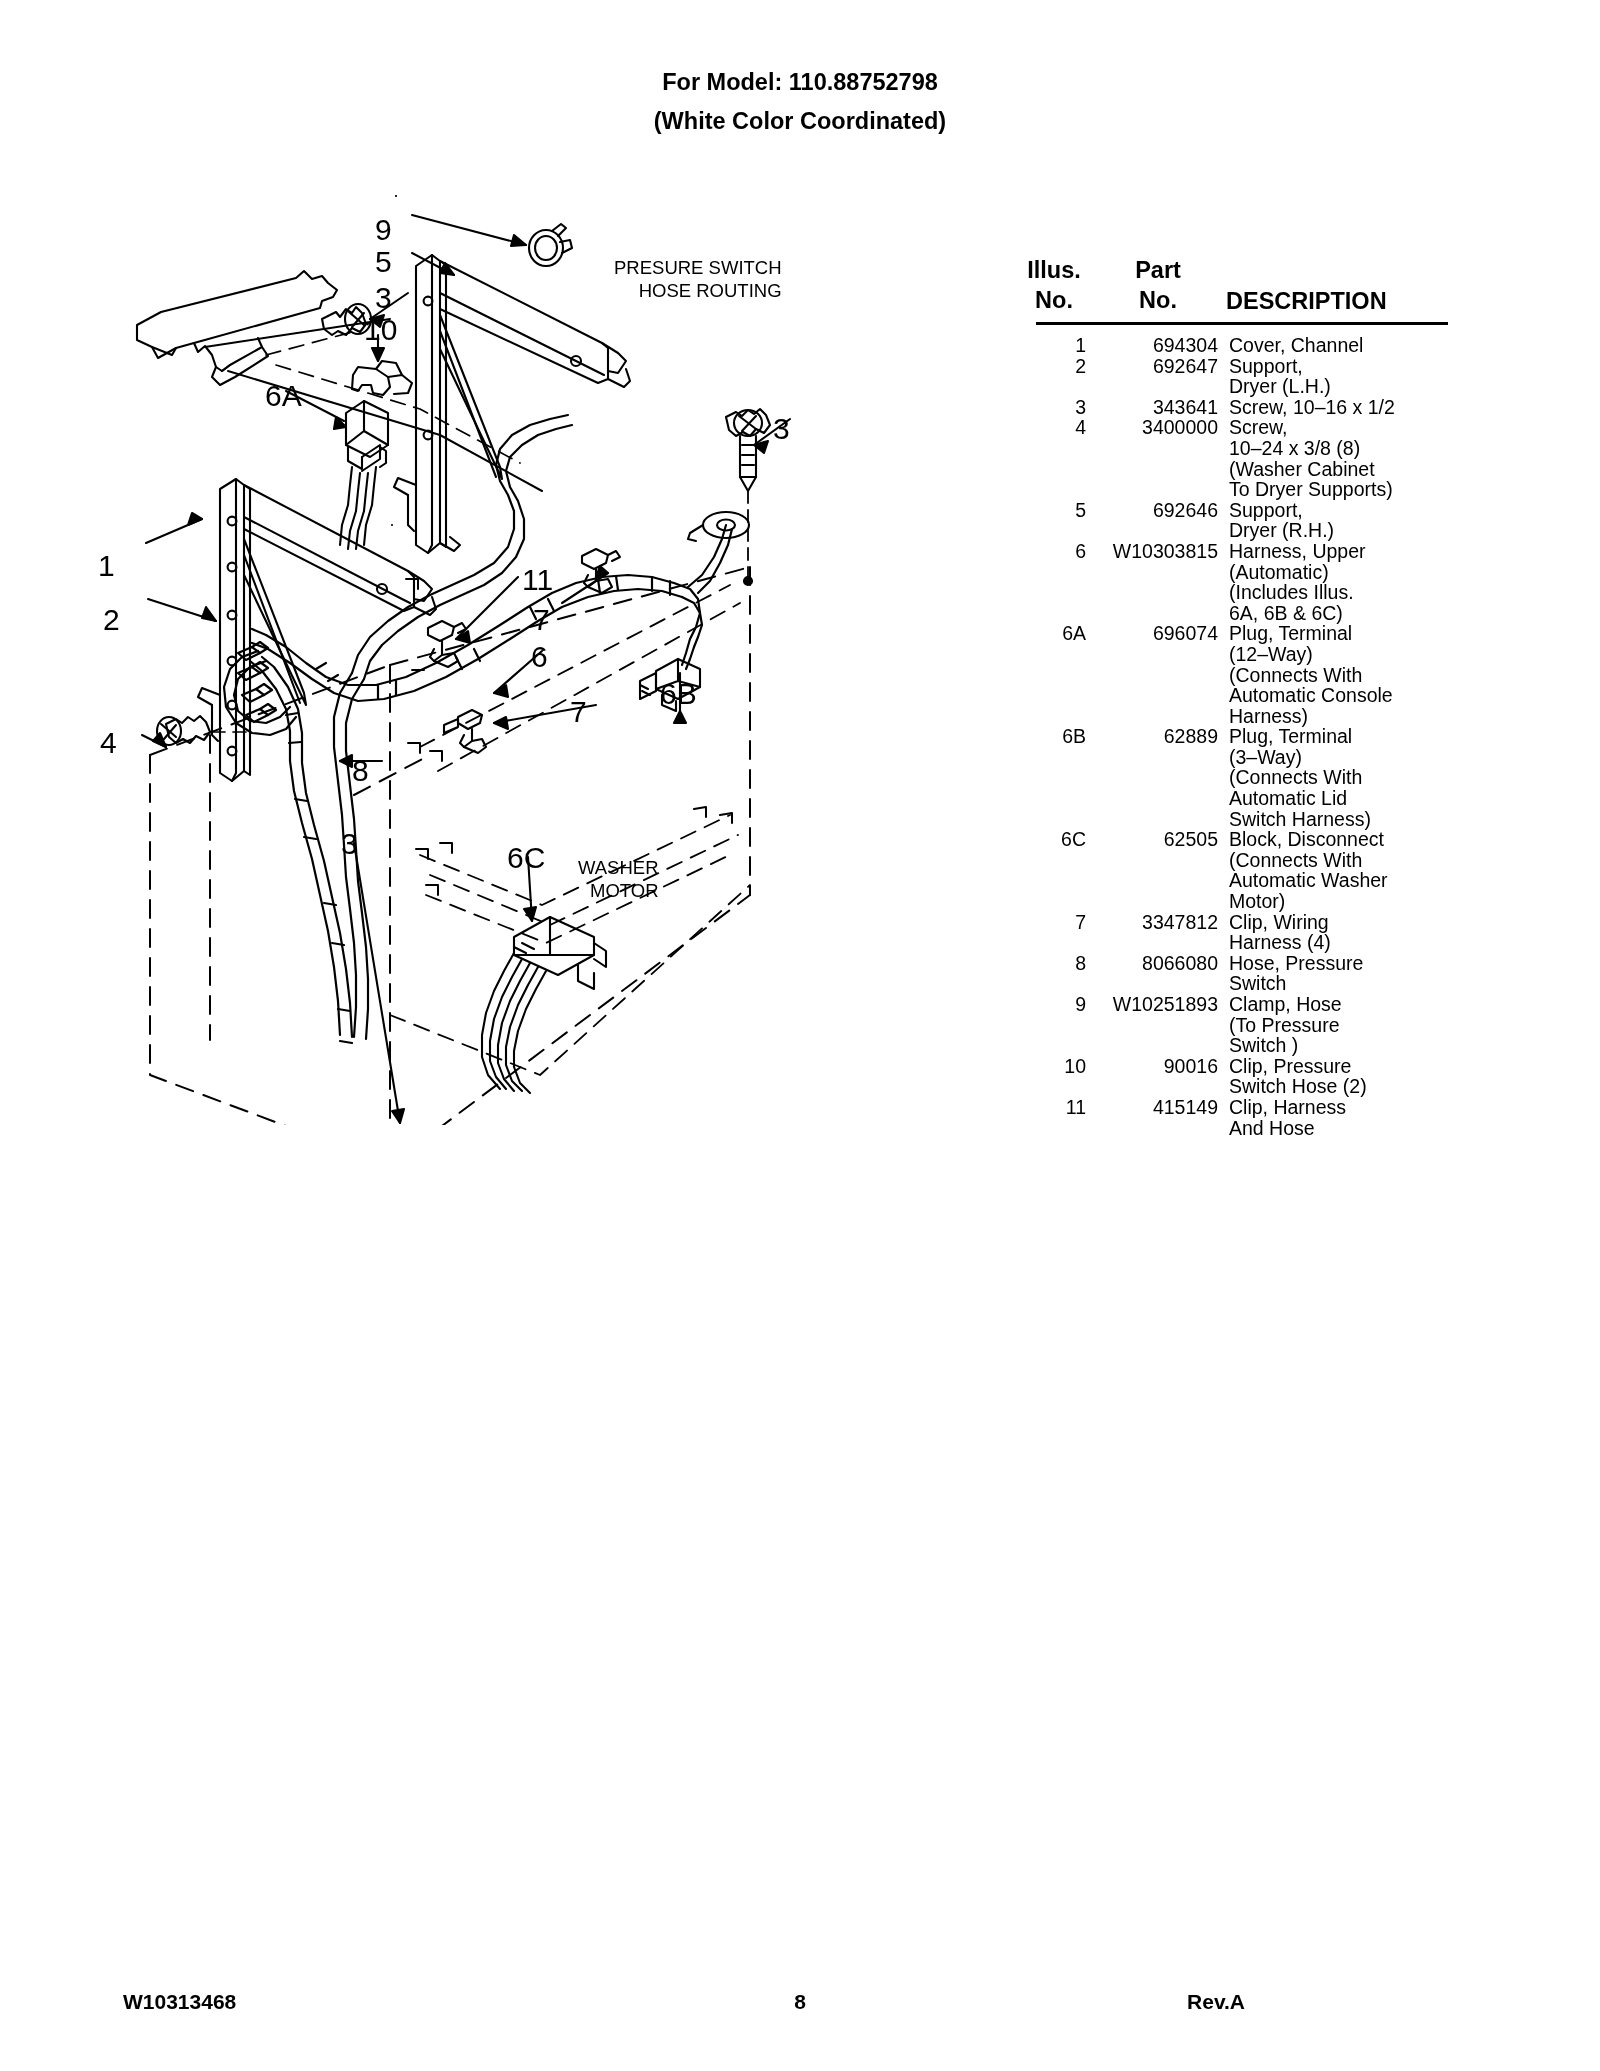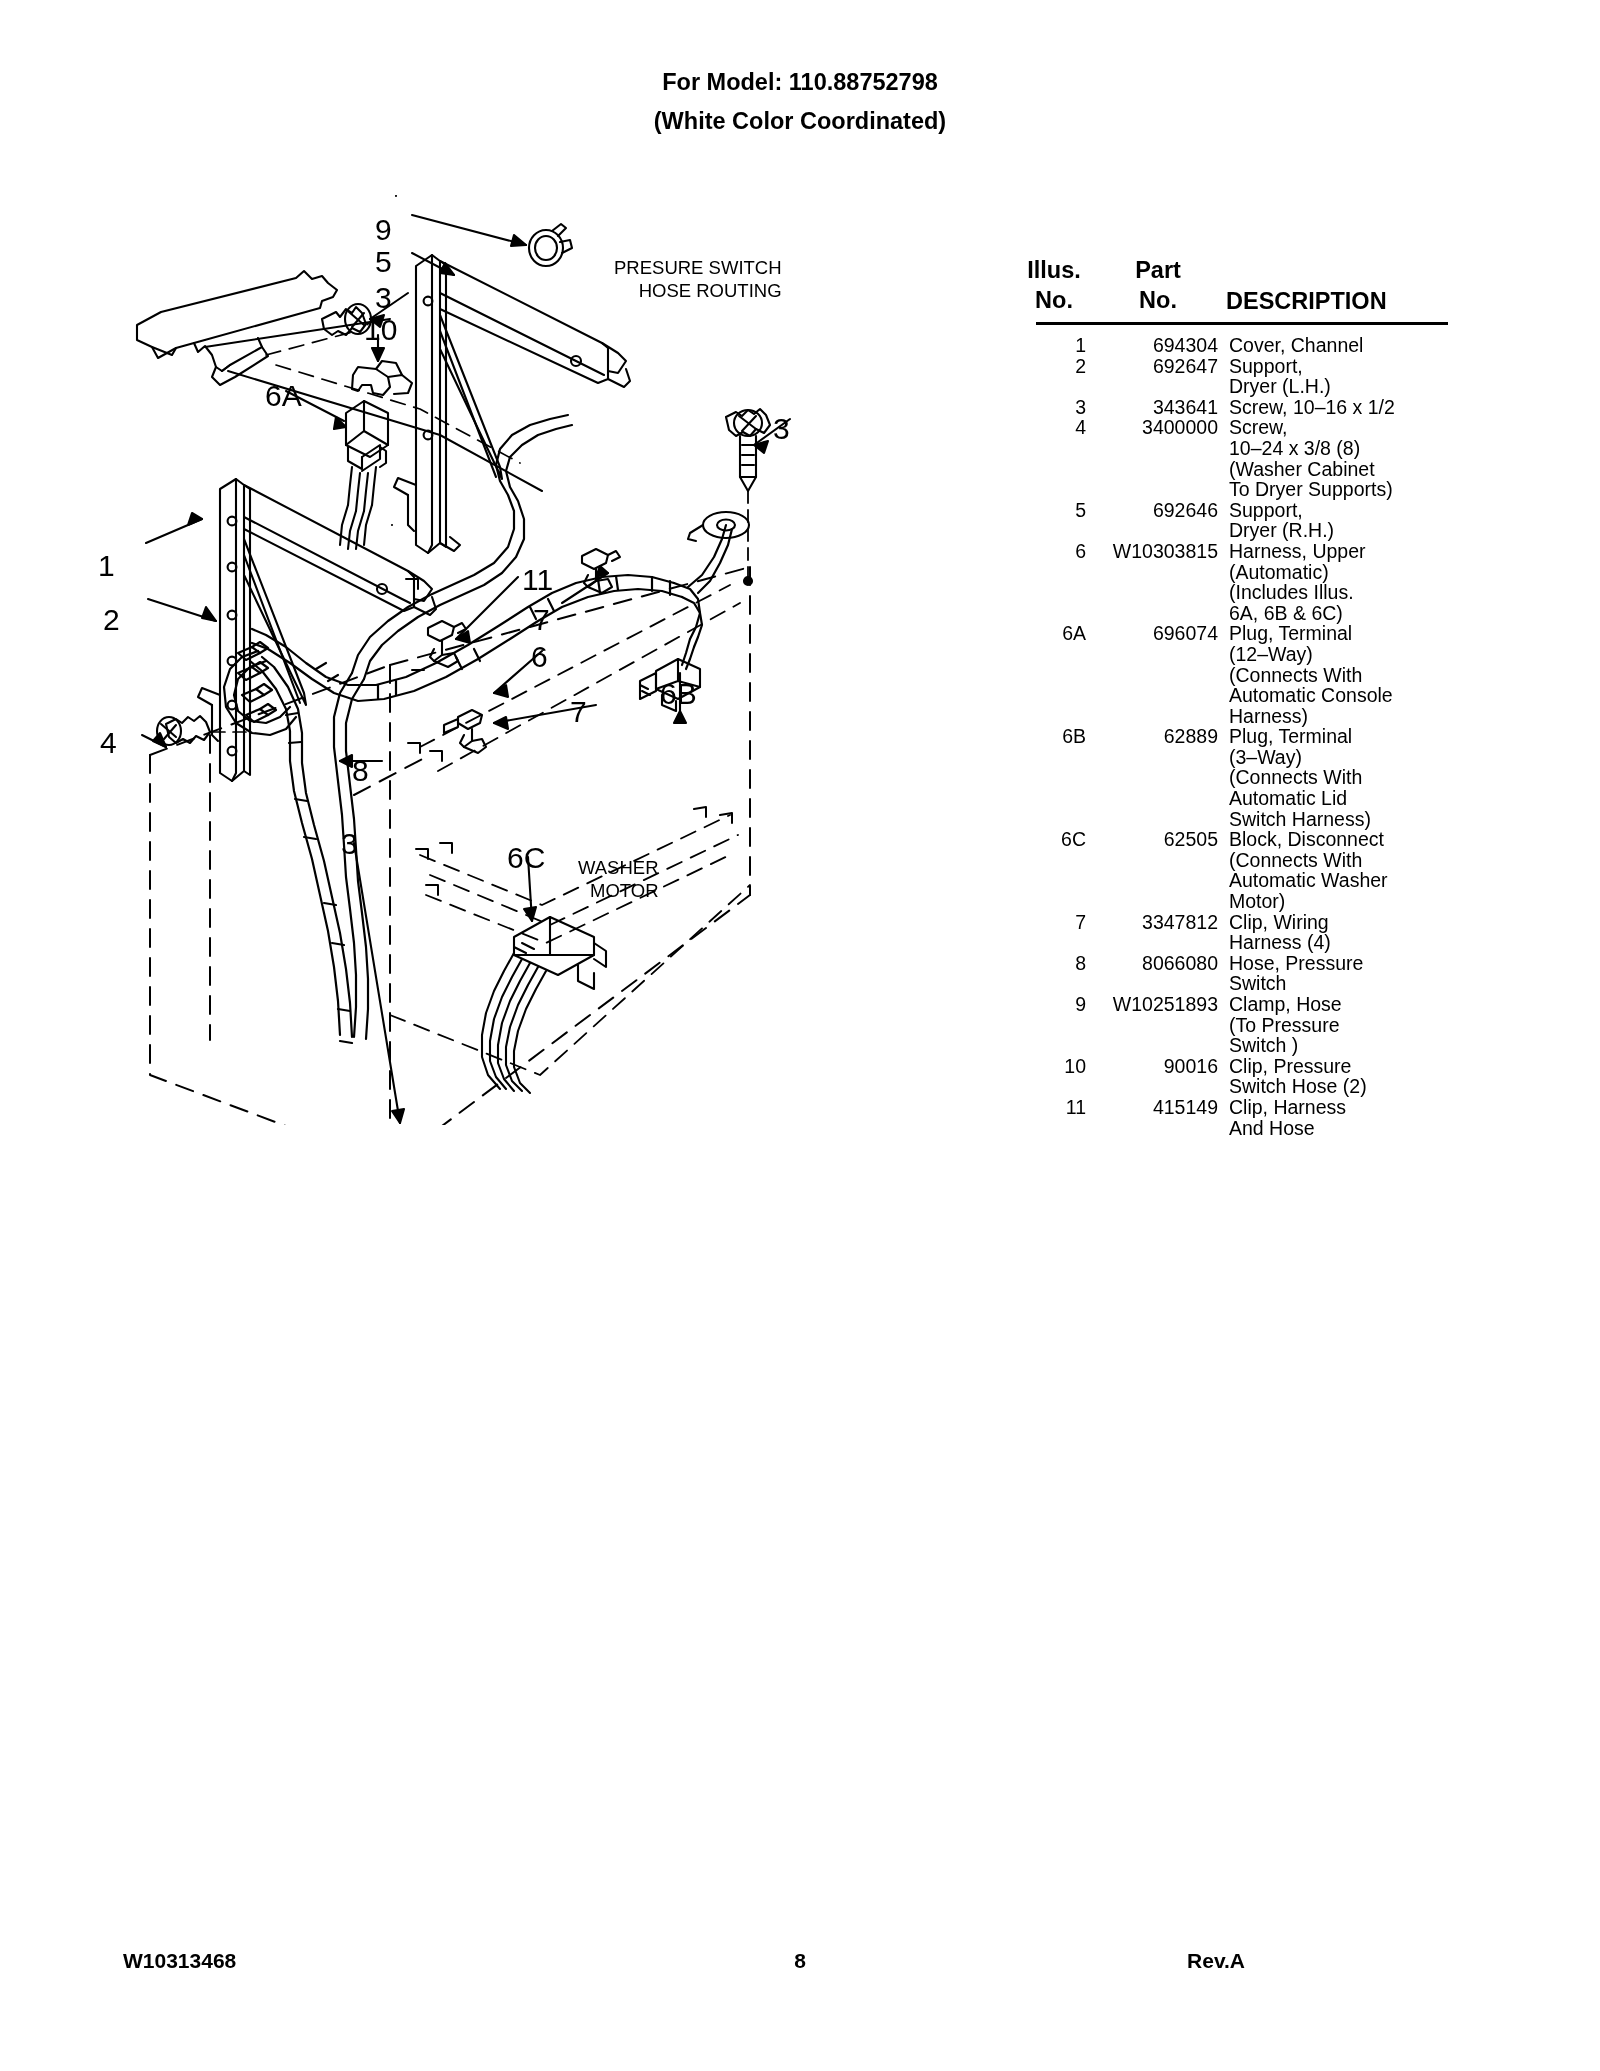--- a/index.html
+++ b/index.html
@@ -128,21 +128,21 @@
     font-size: 18.5px;
     line-height: 1.25;
     white-space: pre-line;
     text-align: right;
   }
 
   
   .footer {
     position: absolute;
     left: 0;
-    top: 1950px;
+    top: 1991px;
     width: 1368px;
     height: 30px;
   }
   .footer span {
     position: absolute;
     font-size: 21px;
     font-weight: bold;
     line-height: 1;
   }
   .f-left   { left: 123px; top: 0; }

